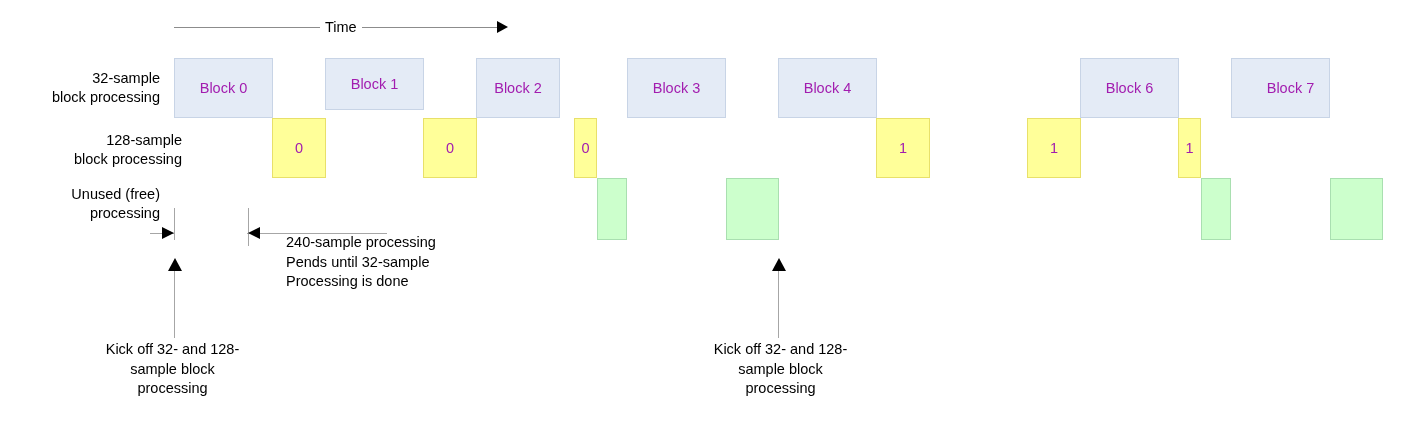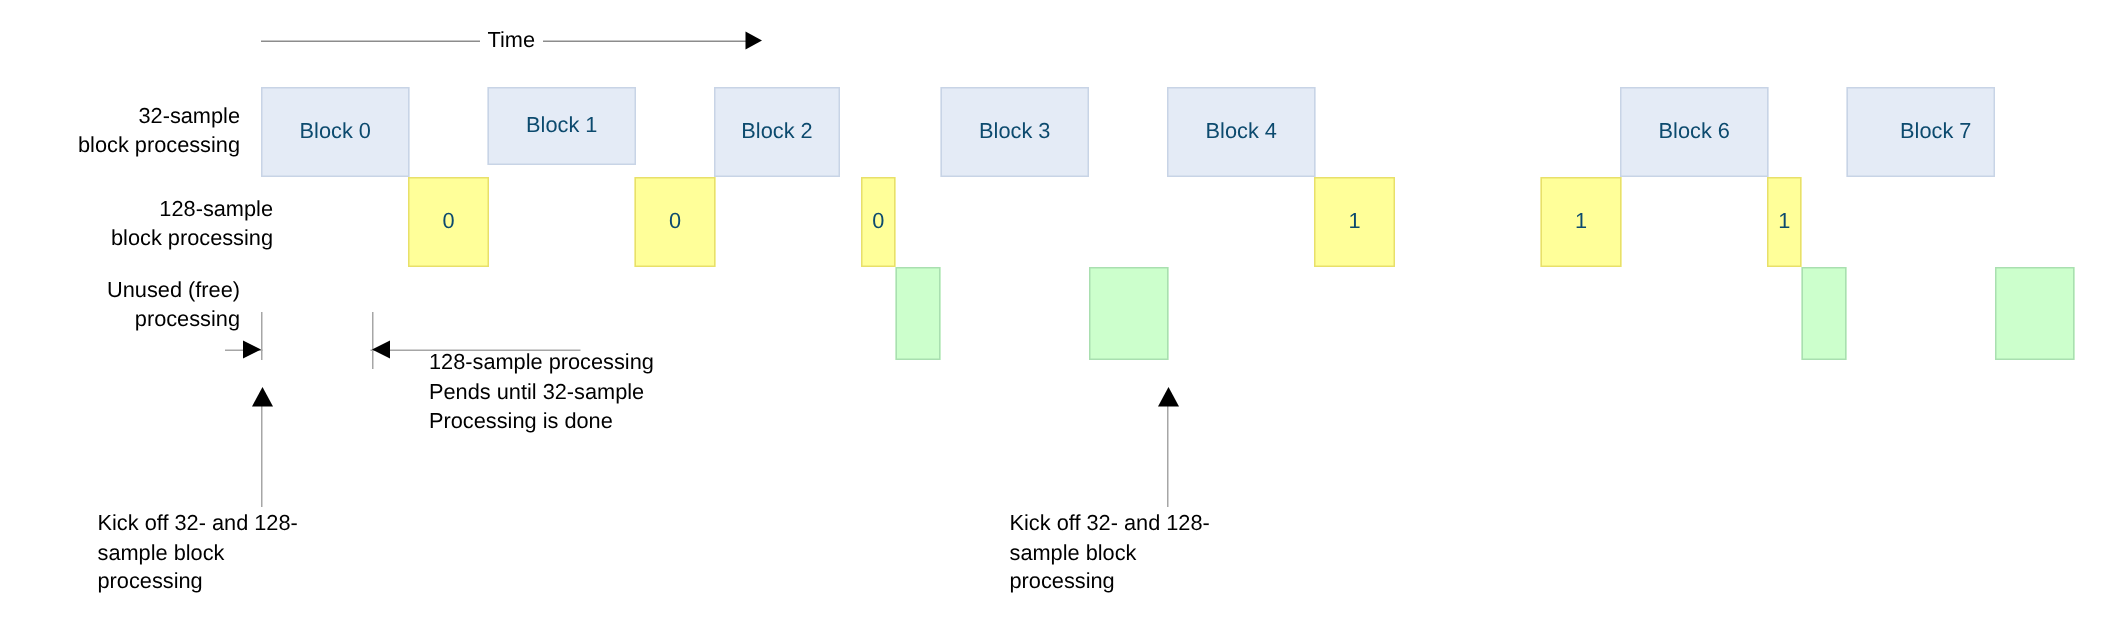--- a/index.html
+++ b/index.html
@@ -52,21 +52,21 @@
   }
 
   
   .blk {
     position: absolute;
     box-sizing: border-box;
     display: flex;
     align-items: center;
     justify-content: center;
     font-size: 14.5px;
-    color: #0c4a6e;
+    color: #a21caf;
   }
   .blk-blue {
     background: #e4ebf6;
     border: 1px solid #c8d4e6;
   }
   .blk-yellow {
     background: #ffff99;
     border: 1px solid #e8e06a;
   }
   .blk-green {
@@ -109,21 +109,21 @@
 
   
   .note {
     position: absolute;
     font-size: 14.5px;
     line-height: 19.5px;
     white-space: pre-line;
     color: #000;
   }
   .note-left { text-align: left; }
-  .note-center { }
+  .note-center { text-align: center; }
 </style>
 </head>
 <body>
 
 <div id="canvas">
 
   <div class="time-line" style="left:174px; top:27px; width:325px;"></div>
   <div class="time-arrowhead" style="left:497px; top:21px;"></div>
   <div class="time-label" style="left:320px; top:19px;">Time</div>
 
@@ -156,21 +156,21 @@
 
   <div class="vline" style="left: 174px; top: 208px; height: 32px; background: rgb(166, 166, 166);"></div>
   <div class="vline" style="left: 248px; top: 208px; height: 38px; background: rgb(166, 166, 166);"></div>
 
   <div class="hline" style="left: 150px; top: 233px; width: 25px; background: rgb(166, 166, 166);"></div>
   <div class="arrow-right" style="left:162px; top:227px;"></div>
 
   <div class="hline" style="left: 247px; top: 233px; width: 140px; background: rgb(166, 166, 166);"></div>
   <div class="arrow-left" style="left:248px; top:227px;"></div>
 
-  <div class="note note-left" style="left:286px; top:233px; width:230px;">128-sample processing
+  <div class="note note-left" style="left:286px; top:233px; width:230px;">240-sample processing
 Pends until 32-sample
 Processing is done</div>
 
   <div class="vline" style="left: 174px; top: 270px; height: 68px; background: rgb(166, 166, 166);"></div>
   <div class="arrow-up" style="left:168px; top:258px;"></div>
   <div class="note note-center" style="left:65px; top:340px; width:215px;">Kick off 32- and 128-
 sample block
 processing</div>
 
   <div class="vline" style="left: 778px; top: 270px; height: 68px; background: rgb(166, 166, 166);"></div>

